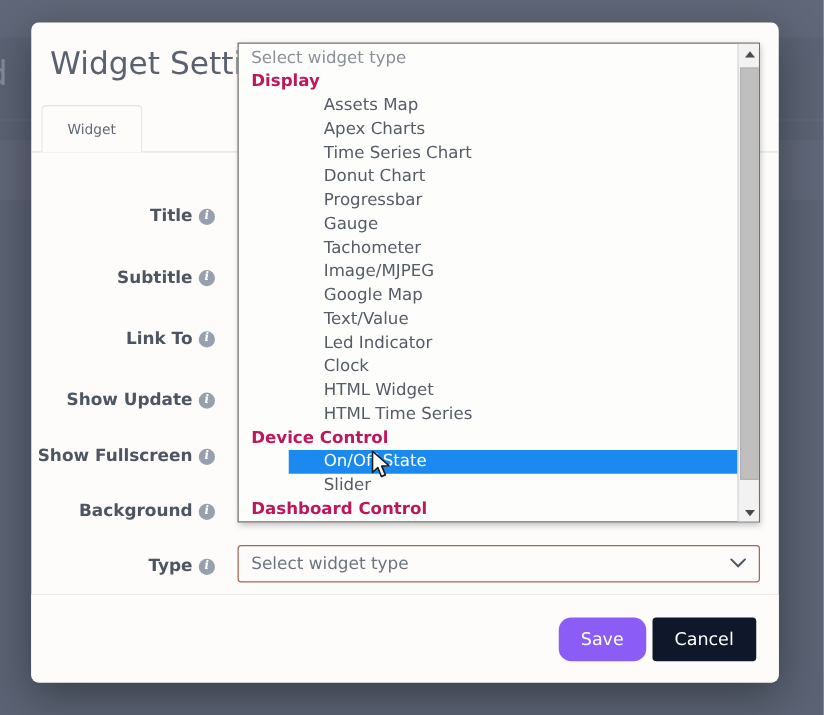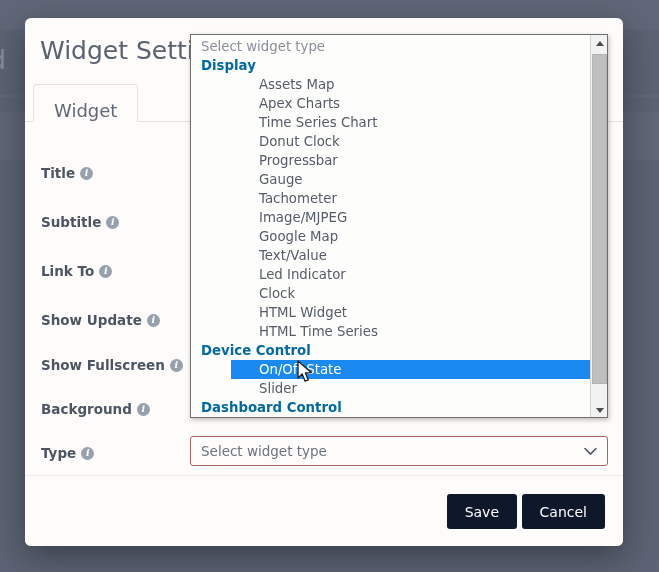--- a/index.html
+++ b/index.html
@@ -57,41 +57,41 @@
     position: absolute;
     left: 0; top: 66px;
     width: 598px; height: 38px;
     border-bottom: 1px solid #e2e2e2;
   }
   .tab {
     position: absolute;
     left: 8px; top: 0;
     height: 38px;
     padding: 0 20px;
-    display: flex; align-items: flex-end;
-    font-size: 18px;
+    display: flex; align-items: center;
+    font-size: 11px;
     color: #606874;
     background: #fdfcfa;
     border: 1px solid #e2e2e2;
     border-bottom: 1px solid #fdfcfa;
     border-radius: 4px 4px 0 0;
   }
 
   
   .form-area {
     position: absolute;
     left: 0; top: 104px;
     width: 598px; height: 349px;
   }
   .row { position: absolute; left: 0; width: 598px; height: 34px; }
   .lbl-wrap {
     position: absolute;
-    left: 16px; top: 0;
+    left: 0; top: 0;
     width: 150px; height: 34px;
-    display: flex; align-items: center; 
+    display: flex; align-items: center; justify-content: flex-end;
     gap: 5px;
     padding-right: 3px;
   }
   .lbl {
     font-size: 13.5px;
     font-weight: bold;
     color: #4d5562;
     white-space: nowrap;
   }
   .info-icon {
@@ -177,21 +177,21 @@
     height: 19px;
     line-height: 19px;
     font-size: 13.3px;
     color: #555c66;
     white-space: nowrap;
     padding-left: 10px;
   }
   .dd-item.placeholder { color: #8a8f98; padding-left: 10px; }
   .dd-item.group {
     font-weight: bold;
-    color: #0369a1;
+    color: #be185d;
     padding-left: 10px;
   }
   .dd-item.child { padding-left: 28px; margin-left: 40px; }
   .dd-item.selected {
     background: #1b8af0;
     color: #ffffff;
     width: 360px;
   }
 
   
@@ -315,32 +315,32 @@
           <svg width="13" height="8" viewBox="0 0 13 8" aria-hidden="true">
             <path d="M1 1 L6.5 6.5 L12 1" stroke="#4d5562" stroke-width="1.6" fill="none" stroke-linecap="round"></path>
           </svg>
         </span>
       </div>
     </div>
 
   </div>
 
   <div class="footer">
-    <button class="btn" id="btn-save" style="background: #0f172a;">Save</button>
+    <button class="btn" id="btn-save" style="background: #8b5cf6; border-radius: 10px;">Save</button>
     <button class="btn" id="btn-cancel" style="background: #0f172a;">Cancel</button>
   </div>
 
   <div id="dropdown">
     <div id="dd-list">
         <div class="dd-item placeholder">Select widget type</div>
         <div class="dd-item group">Display</div>
         <div class="dd-item child">Assets Map</div>
         <div class="dd-item child">Apex Charts</div>
         <div class="dd-item child">Time Series Chart</div>
-        <div class="dd-item child">Donut Clock</div>
+        <div class="dd-item child">Donut Chart</div>
         <div class="dd-item child">Progressbar</div>
         <div class="dd-item child">Gauge</div>
         <div class="dd-item child">Tachometer</div>
         <div class="dd-item child">Image/MJPEG</div>
         <div class="dd-item child">Google Map</div>
         <div class="dd-item child">Text/Value</div>
         <div class="dd-item child">Led Indicator</div>
         <div class="dd-item child">Clock</div>
         <div class="dd-item child">HTML Widget</div>
         <div class="dd-item child">HTML Time Series</div>

